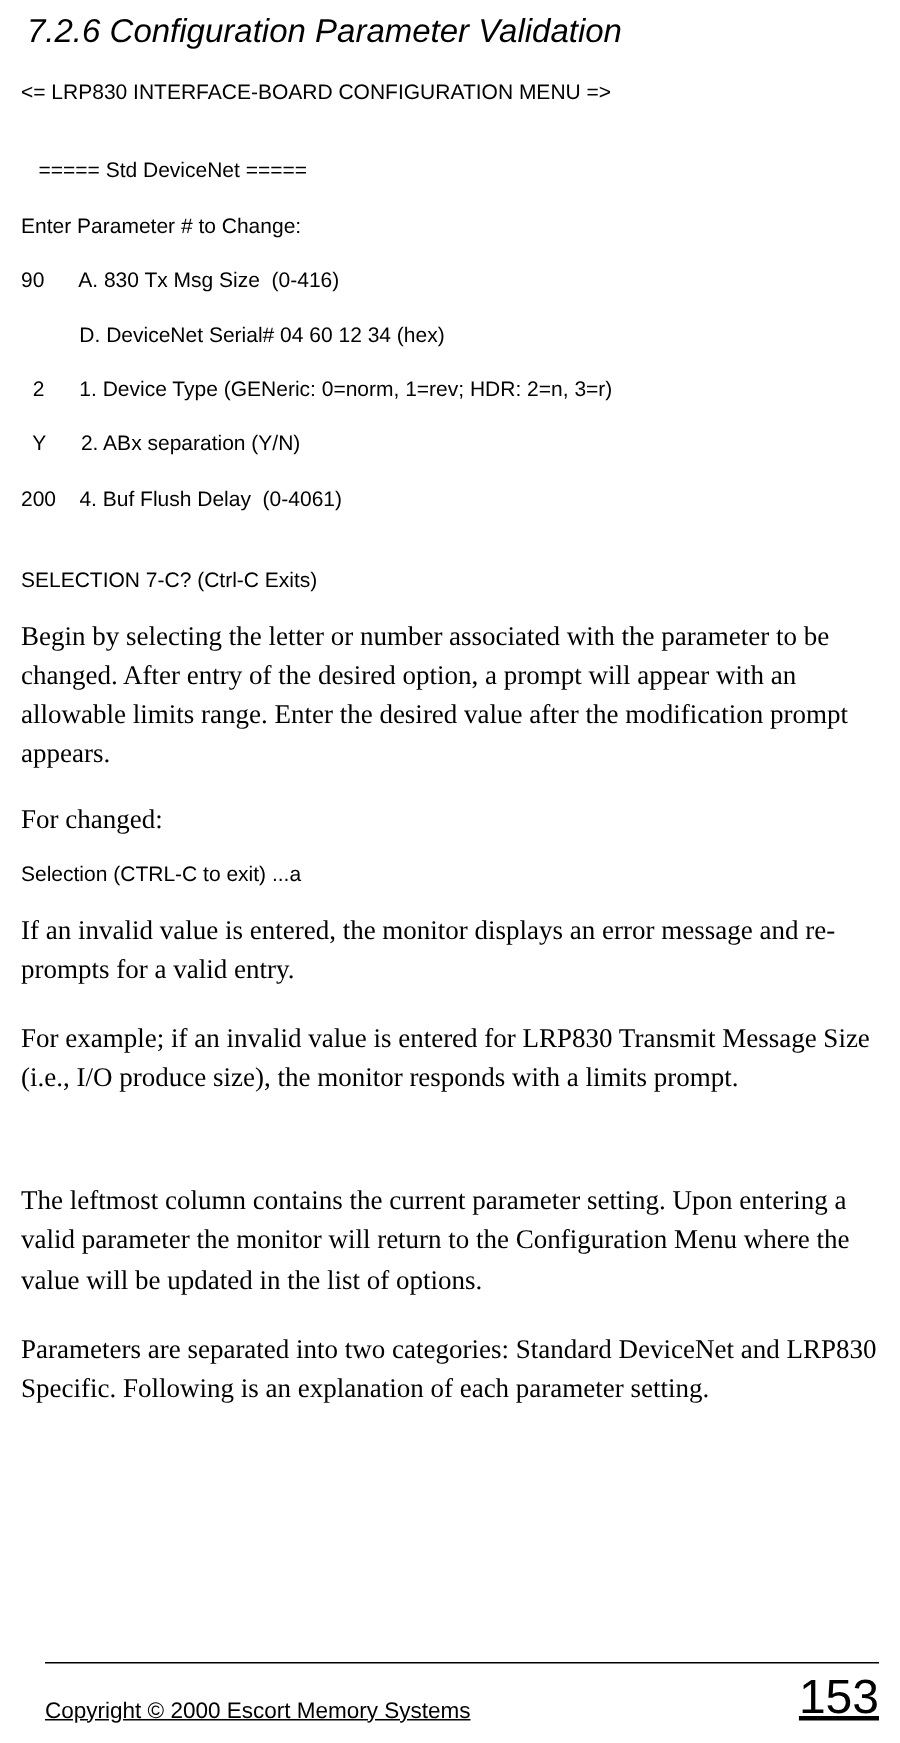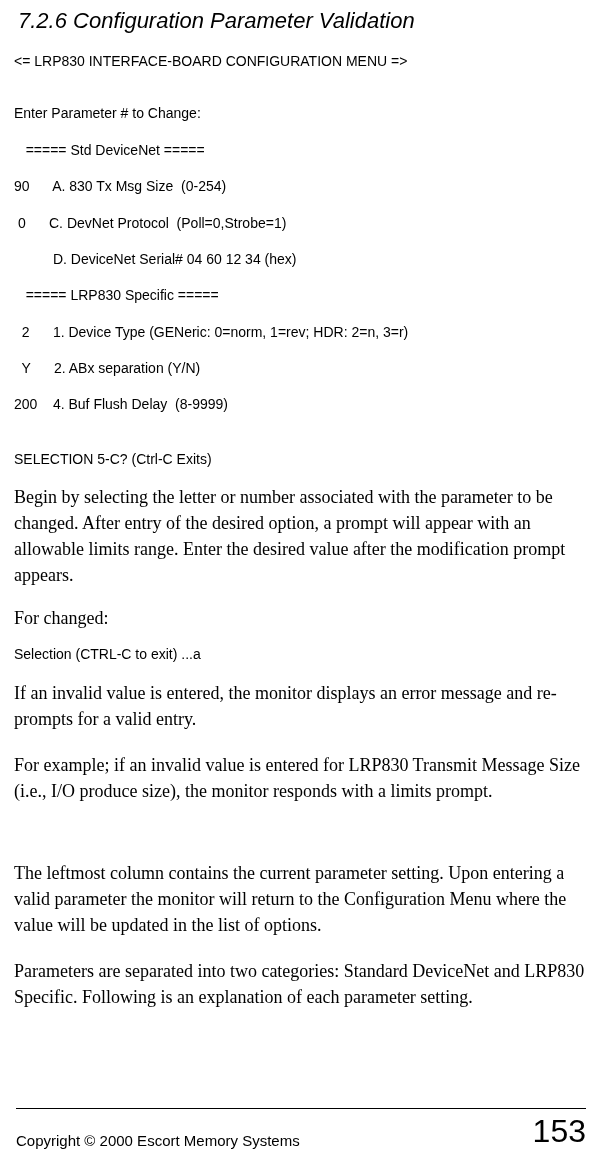--- a/index.html
+++ b/index.html
@@ -44,22 +44,23 @@
       margin-bottom: 20px;
     }
     .for-example-label {
       font-family: "Times New Roman", Times, serif;
       font-size: 18px;
       margin-bottom: 16px;
     }
     .footer {
       position: absolute;
       bottom: 12px;
-      left: 16px;
+      left: 30px;
       right: 14px;
+      text-decoration: underline;
     }
     .footer-rule {
       border: none;
       border-top: 1px solid #000;
       margin-bottom: 4px;
     }
     .footer-row {
       display: flex;
       justify-content: space-between;
       align-items: flex-end;
@@ -76,32 +77,30 @@
     }
   </style>
 </head>
 <body>
 
 <div class="section-heading">7.2.6  Configuration Parameter Validation</div>
 
 <div class="mono-line">&lt;= LRP830 INTERFACE-BOARD CONFIGURATION MENU =&gt;</div>
 
 <div class="mono-block">
+<div>   ===== Std DeviceNet =====</div>
 <div>Enter Parameter # to Change:</div>
-<div>   ===== Std DeviceNet =====</div>
-<div>90      A. 830 Tx Msg Size  (0-254)</div>
-<div> 0      C. DevNet Protocol  (Poll=0,Strobe=1)</div>
+<div>90      A. 830 Tx Msg Size  (0-416)</div>
 <div>          D. DeviceNet Serial# 04 60 12 34 (hex)</div>
-<div>   ===== LRP830 Specific =====</div>
 <div>  2      1. Device Type (GENeric: 0=norm, 1=rev; HDR: 2=n, 3=r)</div>
 <div>  Y      2. ABx separation (Y/N)</div>
-<div>200    4. Buf Flush Delay  (8-9999)</div>
+<div>200    4. Buf Flush Delay  (0-4061)</div>
 </div>
 
-<div class="mono-line">SELECTION 5-C? (Ctrl-C Exits)</div>
+<div class="mono-line">SELECTION 7-C? (Ctrl-C Exits)</div>
 
 <div class="body-para">Begin by selecting the letter or number associated with the parameter to be changed.  After entry of the desired option, a prompt will appear with an allowable limits range.  Enter the desired value after the modification prompt appears.</div>
 
 <div class="for-example-label">For changed:</div>
 
 <div class="mono-line">Selection (CTRL-C to exit) ...a</div>
 
 <div class="body-para">If an invalid value is entered, the monitor displays an error message and re-prompts for a valid entry.</div>
 
 <div class="body-para">For example; if an invalid value is entered for LRP830 Transmit Message Size (i.e., I/O produce size), the monitor responds with a limits prompt.</div>

